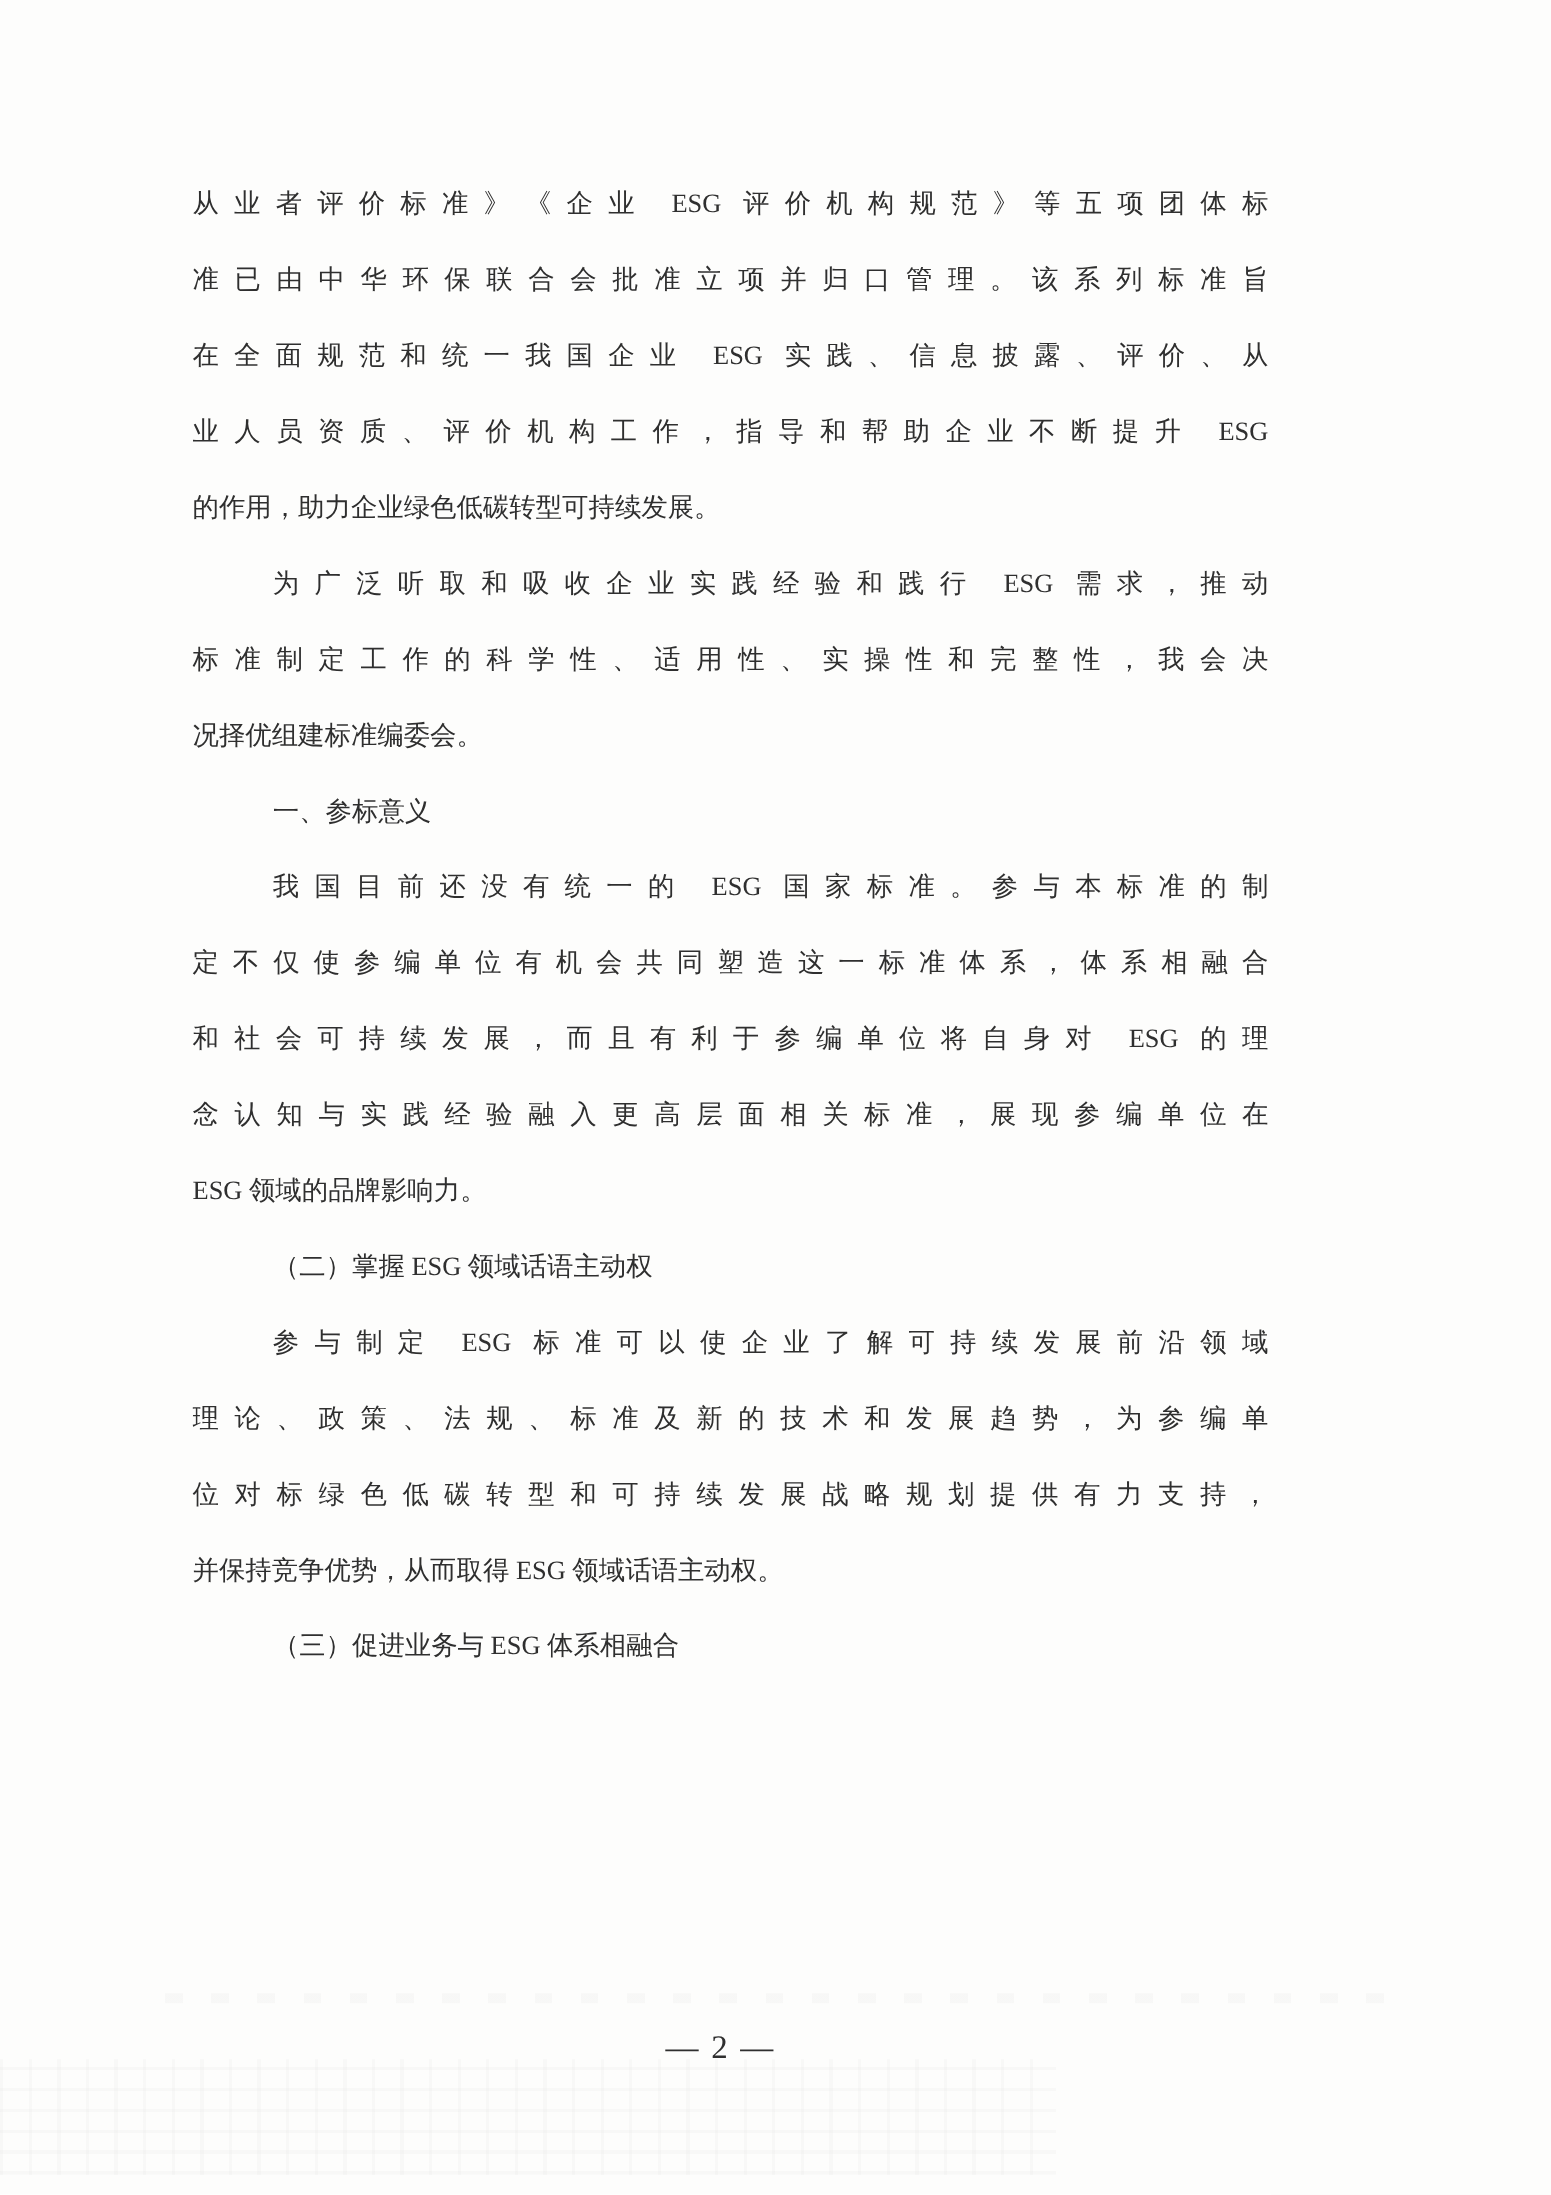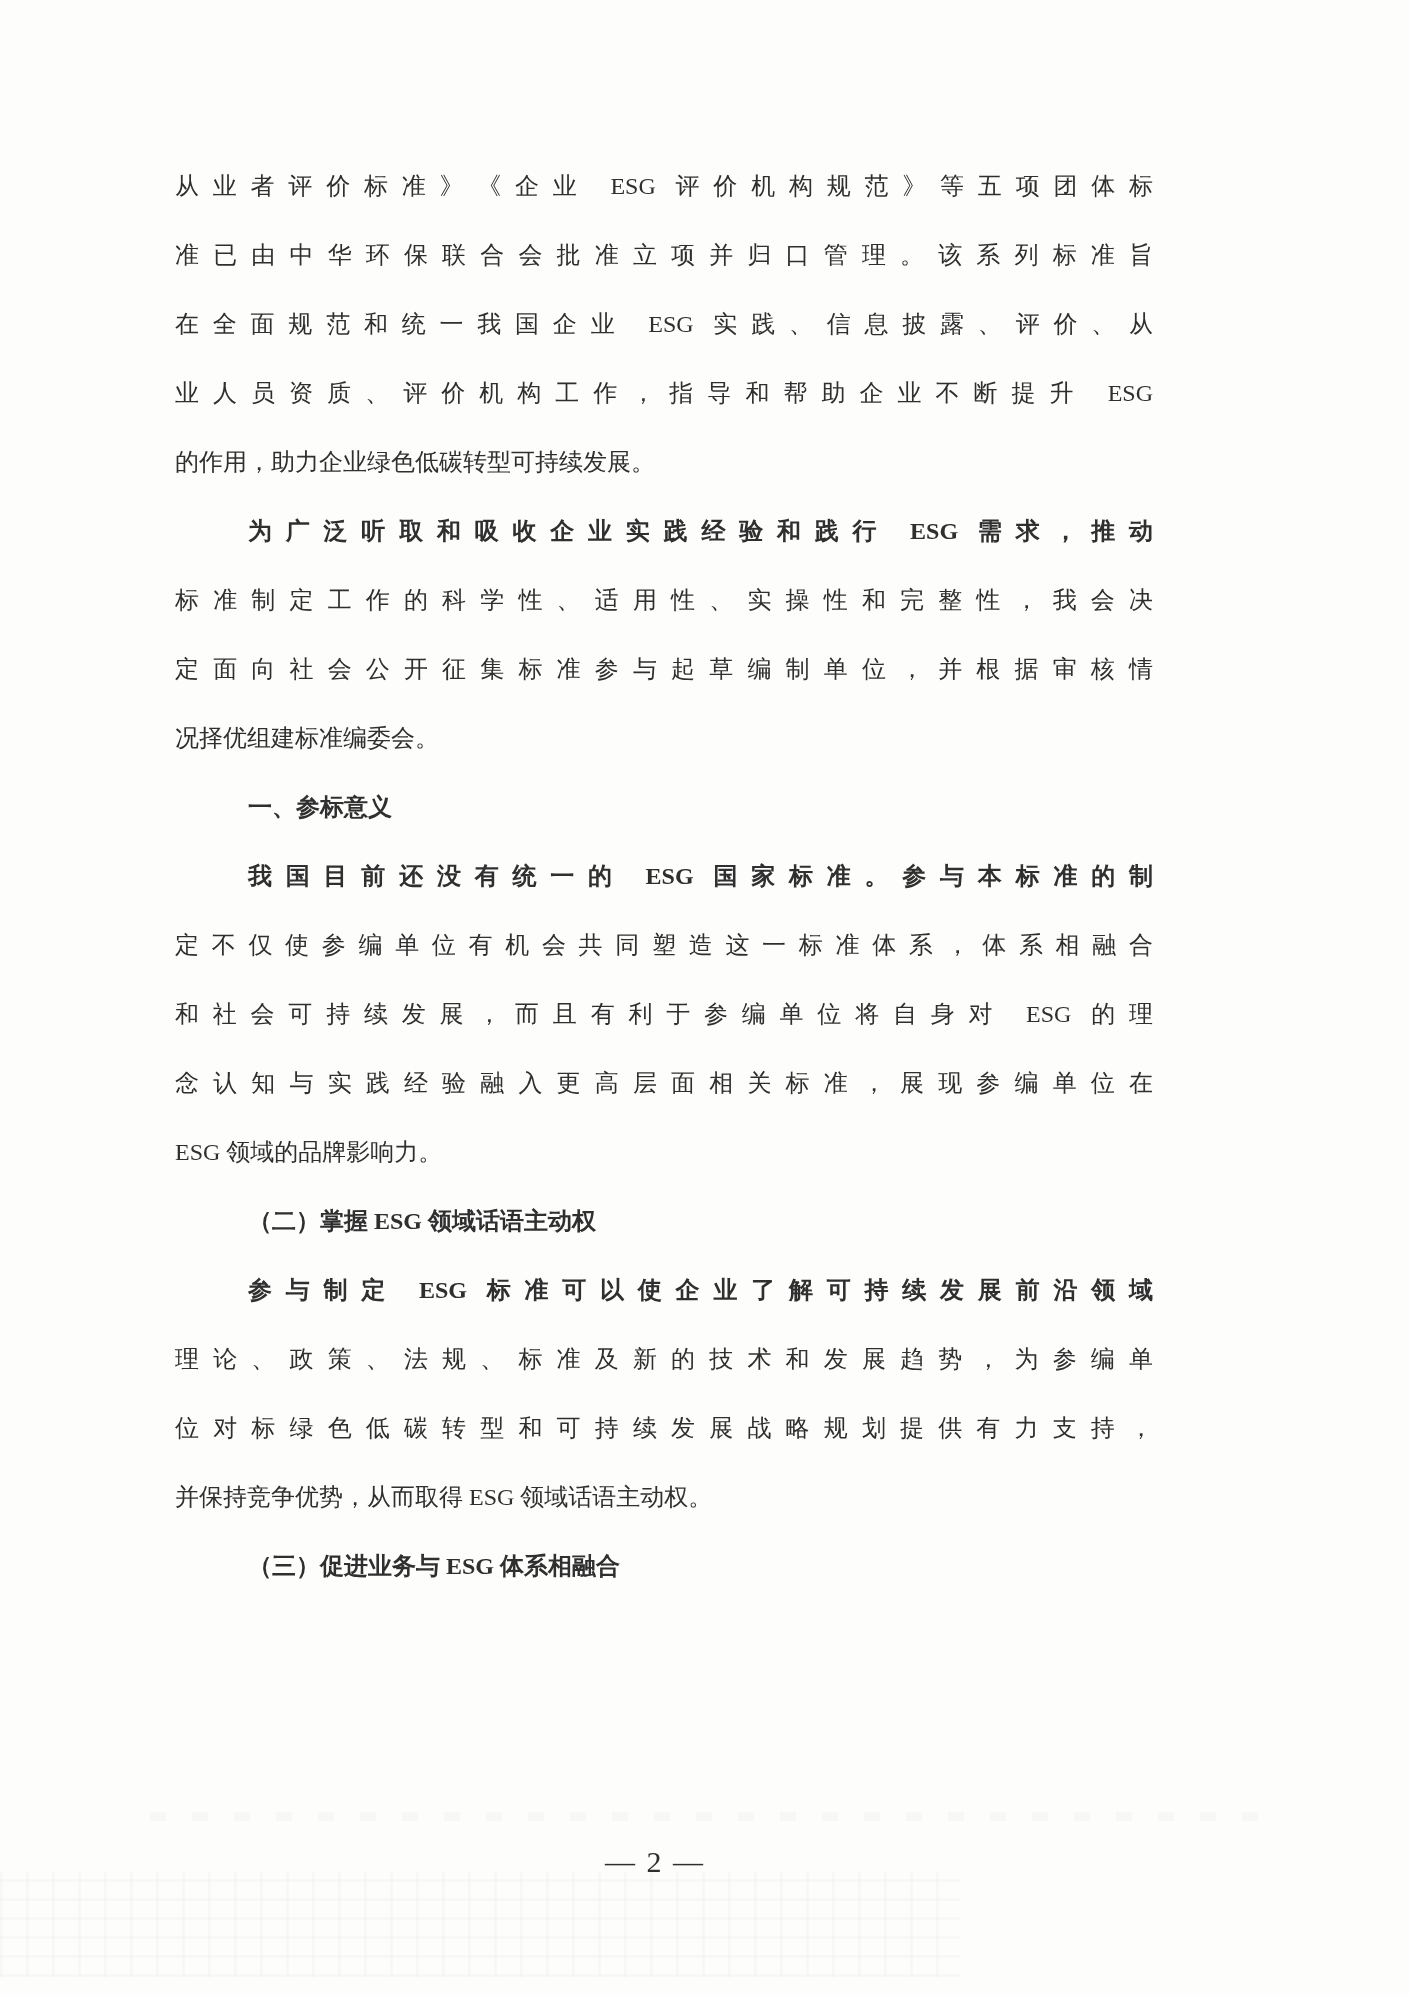--- a/index.html
+++ b/index.html
@@ -30,21 +30,20 @@
     text-align: justify;
     text-align-last: left;
     text-justify: inter-character;
     overflow: hidden;
   }
   .line.fill {
     text-align-last: justify;
   }
   .line.indent {
     padding-left: 73px;
-    font-weight: bold;
   }
   .footer {
     position: absolute;
     left: 175px;
     top: 1840px;
     width: 960px;
     height: 44px;
     line-height: 44px;
     font-size: 30px;
     text-align: center;
@@ -79,21 +78,20 @@
 <div class="page">
 
   <div class="body-text">
     <div class="line fill">从业者评价标准》《企业 ESG 评价机构规范》等五项团体标</div>
     <div class="line fill">准已由中华环保联合会批准立项并归口管理。该系列标准旨</div>
     <div class="line fill">在全面规范和统一我国企业 ESG 实践、信息披露、评价、从</div>
     <div class="line fill">业人员资质、评价机构工作，指导和帮助企业不断提升 ESG</div>
     <div class="line">的作用，助力企业绿色低碳转型可持续发展。</div>
     <div class="line indent fill">为广泛听取和吸收企业实践经验和践行 ESG 需求，推动</div>
     <div class="line fill">标准制定工作的科学性、适用性、实操性和完整性，我会决</div>
-    <div class="line fill">定面向社会公开征集标准参与起草编制单位，并根据审核情</div>
     <div class="line">况择优组建标准编委会。</div>
     <div class="line indent">一、参标意义</div>
     <div class="line indent fill">我国目前还没有统一的 ESG 国家标准。参与本标准的制</div>
     <div class="line fill">定不仅使参编单位有机会共同塑造这一标准体系，体系相融合</div>
     <div class="line fill">和社会可持续发展，而且有利于参编单位将自身对 ESG 的理</div>
     <div class="line fill">念认知与实践经验融入更高层面相关标准，展现参编单位在</div>
     <div class="line">ESG 领域的品牌影响力。</div>
     <div class="line indent">（二）掌握 ESG 领域话语主动权</div>
     <div class="line indent fill">参与制定 ESG 标准可以使企业了解可持续发展前沿领域</div>
     <div class="line fill">理论、政策、法规、标准及新的技术和发展趋势，为参编单</div>

